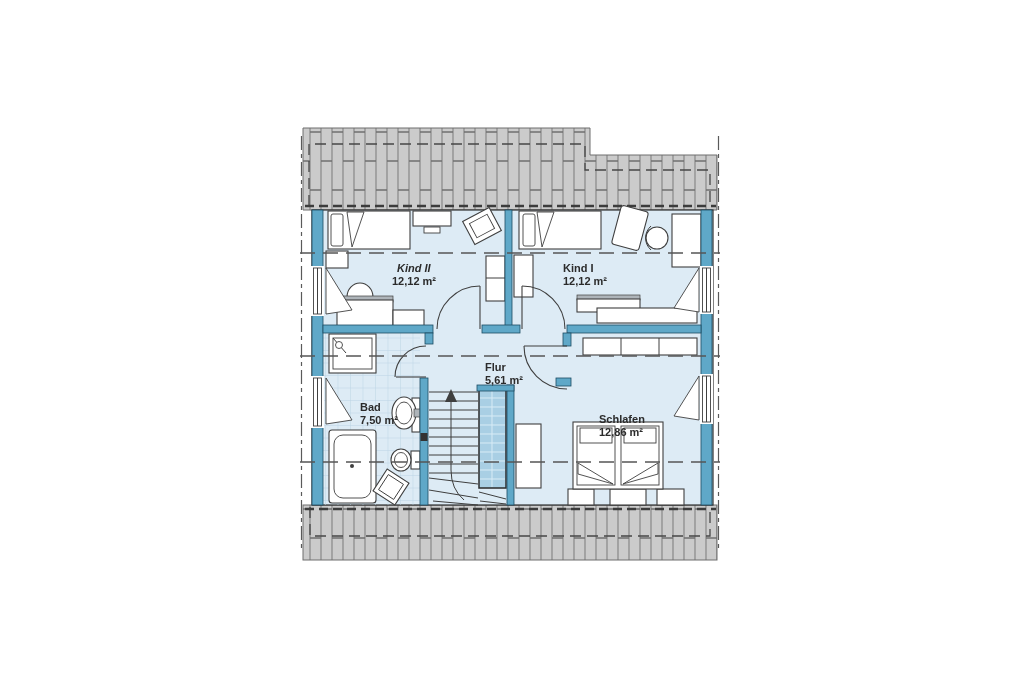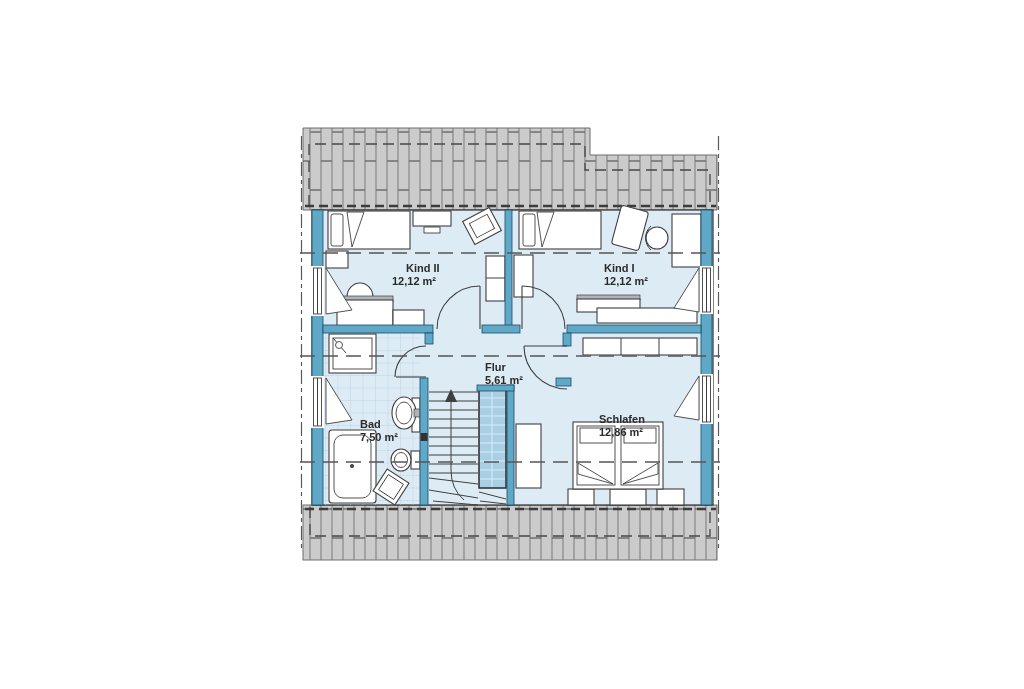--- a/index.html
+++ b/index.html
@@ -14,21 +14,21 @@
   .line{stroke:#3f3f3f;fill:none;stroke-width:1;}
   .door{stroke:#3f3f3f;fill:none;stroke-width:1.1;}
   .dash{stroke:#565656;stroke-width:1.4;fill:none;stroke-dasharray:15 8;}
   .dashdot{stroke:#5a5a5a;stroke-width:1.2;fill:none;stroke-dasharray:14 4 4 4;}
   .roofdash{stroke:#474747;stroke-width:1.3;fill:none;stroke-dasharray:11 6;}
   .densedash{stroke:#3c3c3c;stroke-width:2.6;fill:none;stroke-dasharray:9 5;}
   .roofshape{fill:url(#roofp);stroke:#6f6f6f;stroke-width:1;}
   .wellgrid{stroke:#d8ecf6;stroke-width:1;}
   .room-label{position:absolute;font-size:11px;line-height:13px;font-weight:700;
               color:var(--text,#2b2b2b);white-space:nowrap;display:flex;flex-direction:column;}
-  .room-label .rname.ind{margin-left:14px;}
+  .room-label .rname.ind{margin-left:5px;font-style:italic;}
 </style>
 </head>
 <body>
 
 <div class="stage">
 <svg width="1024" height="689" viewBox="0 0 1024 689">
   <defs>
     <pattern id="roofp" width="22" height="58" patternUnits="userSpaceOnUse">
       <rect width="22" height="58" fill="#cbcbcb"></rect>
       <path d="M2,0 V58 M13,0 V58" stroke="#8d8d8d" stroke-width="1.3" fill="none"></path>
@@ -258,29 +258,29 @@
     <line class="dashdot" x1="301.5" y1="136" x2="301.5" y2="552"></line>
     <line class="dashdot" x1="718.5" y1="136" x2="718.5" y2="552"></line>
   </g>
   <rect x="420.5" y="433" width="7" height="8" fill="#333"></rect>
 </svg>
 
 <div class="room-label" style="left:392px;top:262px;">
   <span class="rname ind">Kind II</span>
   <span class="rarea">12,12 m²</span>
 </div>
-<div class="room-label" style="left:604px;top:262px;">
+<div class="room-label" style="left:563px;top:262px;">
   <span class="rname">Kind I</span>
   <span class="rarea">12,12 m²</span>
 </div>
 <div class="room-label" style="left:485px;top:361px;justify-content:space-between;">
   <span class="rname">Flur</span>
   <span class="rarea">5,61 m²</span>
 </div>
-<div class="room-label" style="left:360px;top:401px;margin-top:17px;">
+<div class="room-label" style="left:360px;top:401px;">
   <span class="rname">Bad</span>
   <span class="rarea">7,50 m²</span>
 </div>
 <div class="room-label" style="left:599px;top:413px;">
   <span class="rname">Schlafen</span>
   <span class="rarea">12,86 m²</span>
 </div>
 </div>
 
 </body></html>

